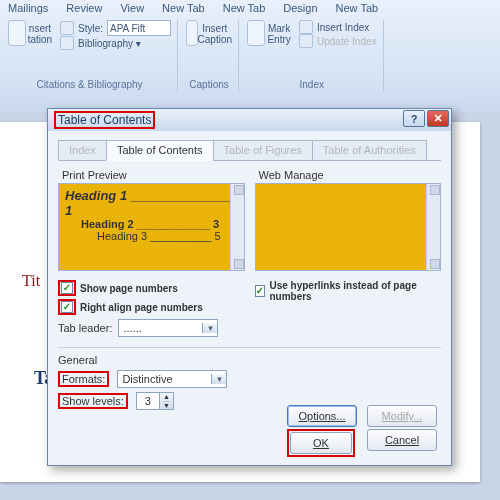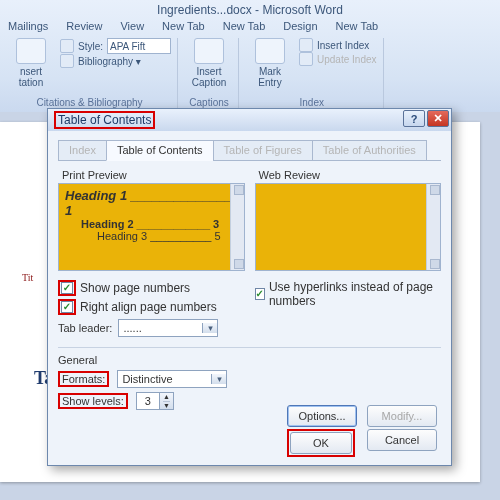--- a/index.html
+++ b/index.html
@@ -7,29 +7,29 @@
   
   .ribbon { position:absolute; left:0; top:0; right:0; height:112px;
     background:linear-gradient(#e8f0fb,#d6e3f4 70%,#cad9ef); }
   .titlebar { text-align:center; padding:3px 0 1px; font-size:12px; color:#3c577a; }
   .tabs { display:flex; gap:14px; padding:0 6px; color:#3c577a; }
   .tabs span { padding:2px 2px; }
   .groups { display:flex; padding:4px 2px 0; gap:2px; }
   .group { border-right:1px solid #b9c8de; padding:0 6px 2px; display:flex; flex-direction:column; justify-content:space-between; height:72px;}
   .group .body { display:flex; gap:6px; align-items:flex-start; }
   .group .label { text-align:center; font-size:10px; color:#5a7299; margin-top:2px;}
-  .big { display:flex; flex-direction:column; align-items:center; width:46px; text-align:center; font-size:10px; line-height:11px; color:#3c577a;}
+  .big { display:flex; align-items:center; width:46px; text-align:center; font-size:10px; line-height:11px; color:#3c577a;}
   .big .ico { width:30px; height:26px; background:#eef4fc; border:1px solid #aec1dc; border-radius:3px; margin-bottom:2px;}
   .row { display:flex; align-items:center; gap:4px; font-size:10px; color:#3c577a; white-space:nowrap;}
   .row .sico { width:14px; height:14px; background:#e2ebf7; border:1px solid #aec1dc; border-radius:2px; }
   .style-combo { width:64px; height:16px; background:#fff; border:1px solid #9fb3cf; font-size:10px; padding:0 2px; display:flex; align-items:center;}
   .docarea { position:absolute; left:0; right:0; top:112px; bottom:0;
     background:#c9d4e6; }
   .page { position:absolute; left:0; top:10px; width:480px; height:360px; background:#fff; box-shadow:0 1px 3px rgba(0,0,0,.3);}
-  .sidetext { position:absolute; left:22px; top:160px; font-family:"Times New Roman",serif; font-size:10px; color:#8a1515;}
+  .sidetext { position:absolute; left:22px; top:160px; font-family:"Times New Roman",serif; font-size:16px; color:#8a1515;}
   .sidetext2 { position:absolute; left:34px; top:256px; font-family:"Times New Roman",serif; font-size:18px; color:#203c6e; font-weight:bold;}
   
   .dialog { position:absolute; left:47px; top:108px; width:405px; height:358px;
     background:#eef3fa; border:1px solid #6d88ad; box-shadow:4px 4px 10px rgba(0,0,0,.35); }
   .dlg-title { height:22px; background:linear-gradient(#e9f1fc,#c9d8ee);
     display:flex; align-items:center; font-size:12px; color:#1e3a66; padding-left:6px; position:relative;}
   .dlg-title .hilite { border:2px solid #d80000; padding:0 2px;}
   .winbtns { position:absolute; right:2px; top:1px; display:flex; gap:2px;}
   .winbtn { width:22px; height:17px; border:1px solid #5a7299; border-radius:2px;
     display:flex; align-items:center; justify-content:center; font-size:11px; font-weight:bold;}
@@ -45,49 +45,48 @@
   .col .lbl { font-size:11px; margin:2px 4px;}
   .previewbox { background:#eab308; border:1px solid #9fb3cf; height:88px; padding:4px 6px;
     font-family:"Times New Roman", serif; position:relative;}
   .previewbox.web { padding:2px;}
   .pp1 { font-size:13px; font-weight:bold; font-style:italic;}
   .pp2 { font-size:11px; font-weight:bold; margin-left:16px;}
   .pp3 { font-size:11px; margin-left:32px;}
   .scrollstub { position:absolute; right:0; top:0; bottom:0; width:14px; background:#e3e9f3; border-left:1px solid #c3cfdf;}
   .scrollstub::before,.scrollstub::after{content:"";position:absolute;left:3px;width:8px;height:8px;background:#cfd9e8;border:1px solid #a9b8cf;}
   .scrollstub::before{top:1px}.scrollstub::after{bottom:1px}
-  .chkrow { display:flex; align-items:center; gap:4px; margin:3px 0; font-size:12px;}
+  .chkrow { display:flex; align-items:center; gap:4px; margin:3px 0; font-size:10px;font-weight:bold;}
   .chk { width:12px; height:12px; border:1px solid #6f86a6; background:#fff; display:inline-flex; align-items:center; justify-content:center;}
   .chk.on::after { content:"✓"; font-size:10px; color:#278a2e; font-weight:bold; line-height:10px;}
   .redbox { border:2px solid #d80000; padding:0 1px; display:inline-flex;}
   .fieldrow { display:flex; align-items:center; gap:6px; margin:4px 0; font-size:11px;}
   .combo { display:flex; align-items:center; background:#fff; border:1px solid #8ea3bf; height:18px; }
   .combo span { padding:0 4px; }
   .combo .arrow, .spin .btns { width:15px; border-left:1px solid #8ea3bf;
     background:linear-gradient(#f2f6fc,#d3deec); display:flex; align-items:center; justify-content:center;}
   .oprow { position:absolute; right:14px; bottom:38px; display:flex; gap:10px;}
   .btn { min-width:70px; height:22px; border:1px solid #8ea3bf; background:linear-gradient(#fdfdfd,#e3e9f2);
-    border-radius:3px; display:flex; align-items:center; justify-content:center; font-size:11px;}
+    border-radius:3px; display:flex; align-items:center; justify-content:center; font-size:11px;text-decoration:underline;}
   .btn.def { border:1px solid #4f77b7; box-shadow:0 0 0 1px #9fc1f0 inset;}
   .btn.dis { color:#a7a7a7; }
   .okrow { position:absolute; right:14px; bottom:8px; display:flex; gap:12px;}
   .hr { height:1px; background:#c7d2e2; margin:6px 0;}
   .lblred { border:2px solid #d80000; padding:0 2px; margin-right:2px;}
   .spin { display:flex; border:1px solid #8ea3bf; background:#fff; height:18px;}
   .spin span { padding:0 8px; display:flex; align-items:center;}
   .spin .btns { flex-direction:column; width:14px;}
   .spin .btns div { flex:1; border-bottom:1px solid #b8c4d6; font-size:7px; display:flex; align-items:center; justify-content:center;}
   .arrow::after{content:"▾"; font-size:9px; color:#4a607e;}
   .red-border-ok { border:2px solid #d80000; padding:1px;}
 </style>
 </head>
 <body>
 
 <div class="ribbon">
-  <div class="titlebar">Ingredients...docx  -  Microsoft Word</div>
   <div class="tabs">
     <span>Mailings</span>
     <span>Review</span>
     <span>View</span>
     <span>New Tab</span>
     <span>New Tab</span>
     <span>Design</span>
     <span>New Tab</span>
   </div>
   <div class="groups">
@@ -195,21 +194,21 @@
         <div class="fieldrow">
           <span>Tab leader:</span>
           <div class="combo" style="width:100px">
             <span>......</span>
             <div style="flex:1"></div>
               <div class="arrow"></div>
           </div>
         </div>
       </div>
       <div class="col">
-        <div class="lbl">Web Review</div>
+        <div class="lbl">Web Manage</div>
         <div class="previewbox web">
           <div class="scrollstub"></div>
         </div>
         <div style="height:6px"></div>
         <div class="chkrow">
           <span class="chk on"></span>
           <span>Use hyperlinks instead of page numbers</span>
         </div>
       </div>
     </div>

